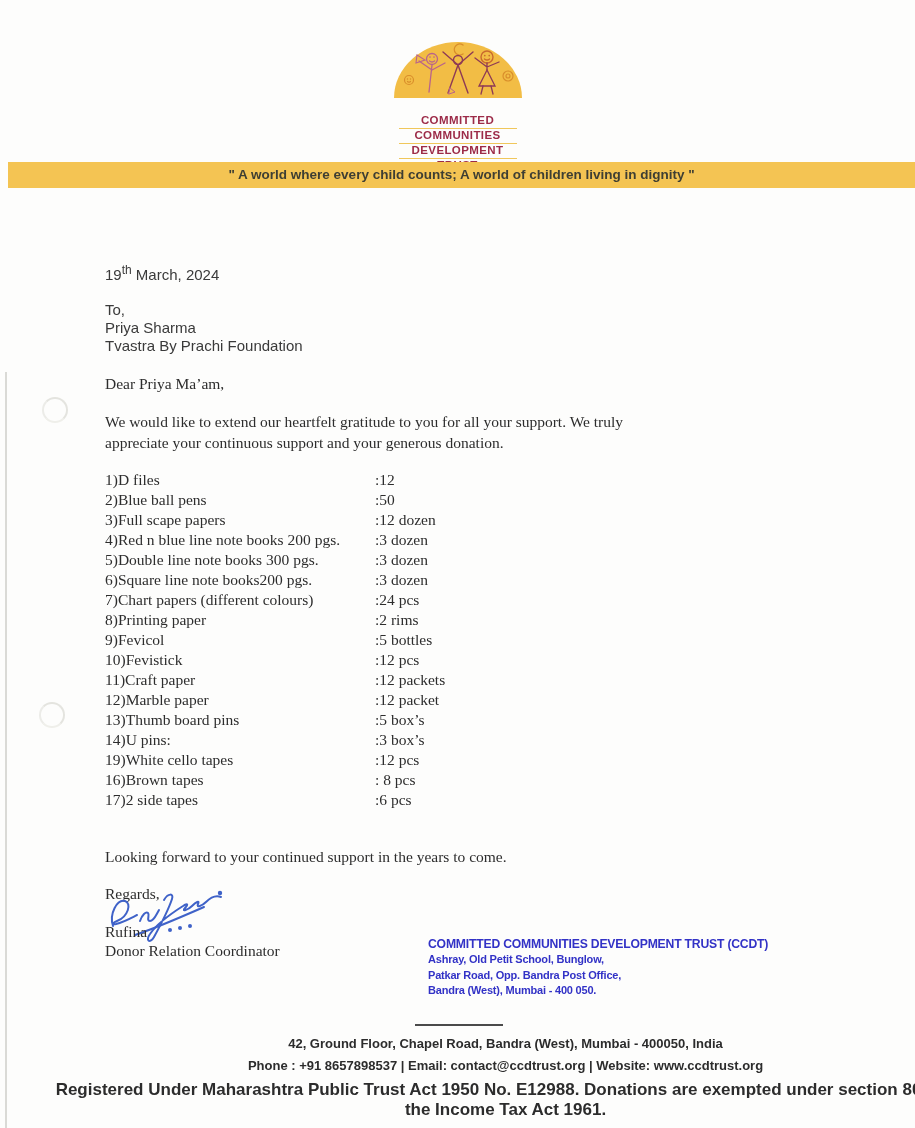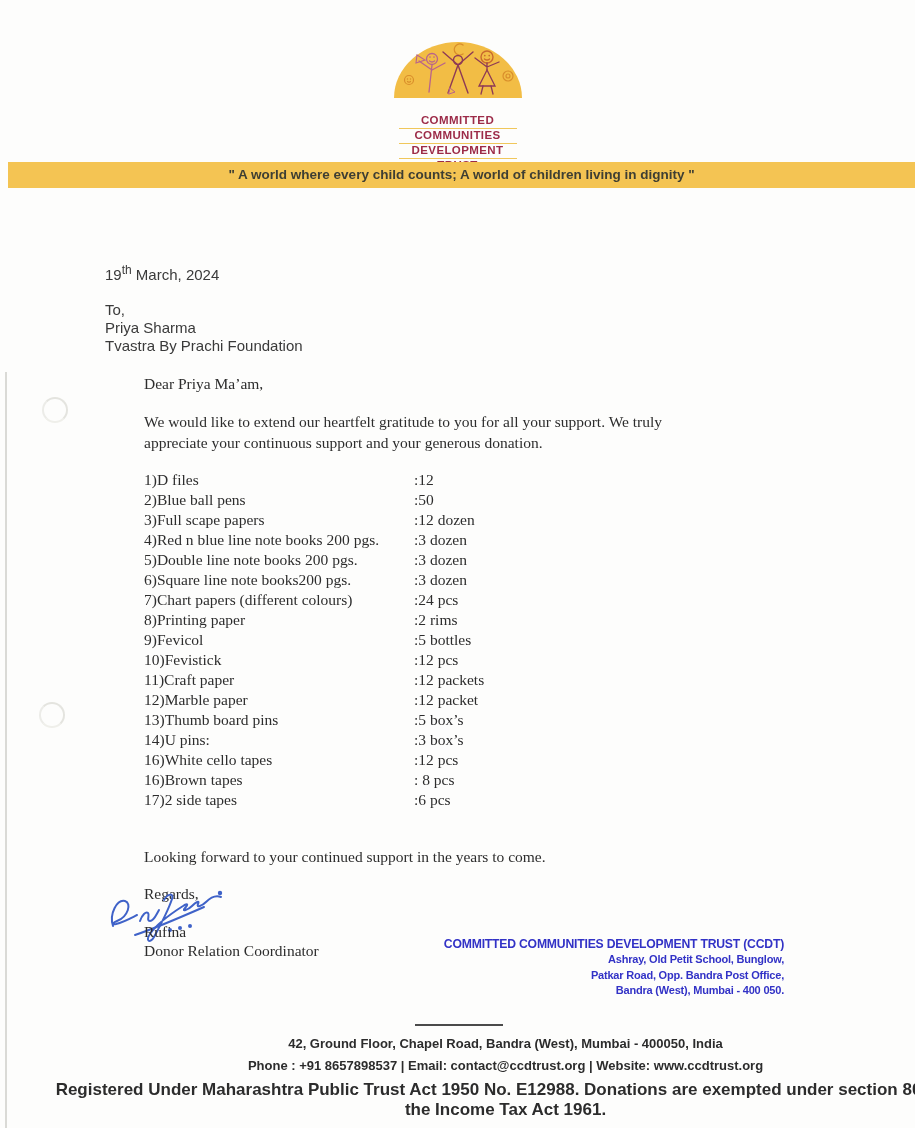--- a/index.html
+++ b/index.html
@@ -49,39 +49,39 @@
 
   
   .sansblock{
     position:absolute;left:105px;
     font-family:"Liberation Sans", sans-serif;
     font-size:15px;color:#3a3a3a;line-height:18px;
   }
   .serifblock{
     position:absolute;left:105px;
     font-family:"Liberation Serif", serif;
-    font-size:15.5px;color:#2d2d2d;line-height:21px;margin-left:39px;
+    font-size:15.5px;color:#2d2d2d;line-height:21px;
   }
   .date-line{top:266px;}
   .date-line sup{font-size:12px;line-height:0;text-align:center;}
   .to-block{top:301px;}
   .salutation{top:373px;}
   .body-par{top:411px;}
   .items-block{top:470px;}
   .item-row{display:grid;grid-template-columns:270px auto;line-height:20px;}
   .closing-line{top:846px;}
   .regards-line{top:883px;}
   .signer-name{top:921px;}
   .signer-title{top:940px;}
   .signature-svg{position:absolute;left:104px;top:890px;}
 
   
   .stamp{
     position:absolute;left:428px;top:936px;width:356px;
-    text-align:right;color:#3232C6;
+    text-align:left;color:#3232C6;
     font-family:"Liberation Sans", sans-serif;font-weight:bold;
     letter-spacing:-0.2px;
   }
   .stamp-title{font-size:12.2px;line-height:16px;}
   .stamp-line{font-size:11px;line-height:15.5px;}
 
   
   .footer-sep{
     position:absolute;left:415px;top:1024px;width:88px;height:2px;background:#4b4b4b;
   }
@@ -187,21 +187,21 @@
       </div>
     <div class="item-row">
         <span>3)Full scape papers</span>
         <span>:12 dozen</span>
       </div>
     <div class="item-row">
         <span>4)Red n blue line note books 200 pgs.</span>
         <span>:3 dozen</span>
       </div>
     <div class="item-row">
-        <span>5)Double line note books 200 pgs.</span>
+        <span>5)Double line note books 300 pgs.</span>
         <span>:3 dozen</span>
       </div>
     <div class="item-row">
         <span>6)Square line note books200 pgs.</span>
         <span>:3 dozen</span>
       </div>
     <div class="item-row">
         <span>7)Chart papers (different colours)</span>
         <span>:24 pcs</span>
       </div>
@@ -227,21 +227,21 @@
       </div>
     <div class="item-row">
         <span>13)Thumb board pins</span>
         <span>:5 box’s</span>
       </div>
     <div class="item-row">
         <span>14)U pins:</span>
         <span>:3 box’s</span>
       </div>
     <div class="item-row">
-        <span>16)White cello tapes</span>
+        <span>19)White cello tapes</span>
         <span>:12 pcs</span>
       </div>
     <div class="item-row">
         <span>16)Brown tapes</span>
         <span>: 8 pcs</span>
       </div>
     <div class="item-row">
         <span>17)2 side tapes</span>
         <span>:6 pcs</span>
       </div>

